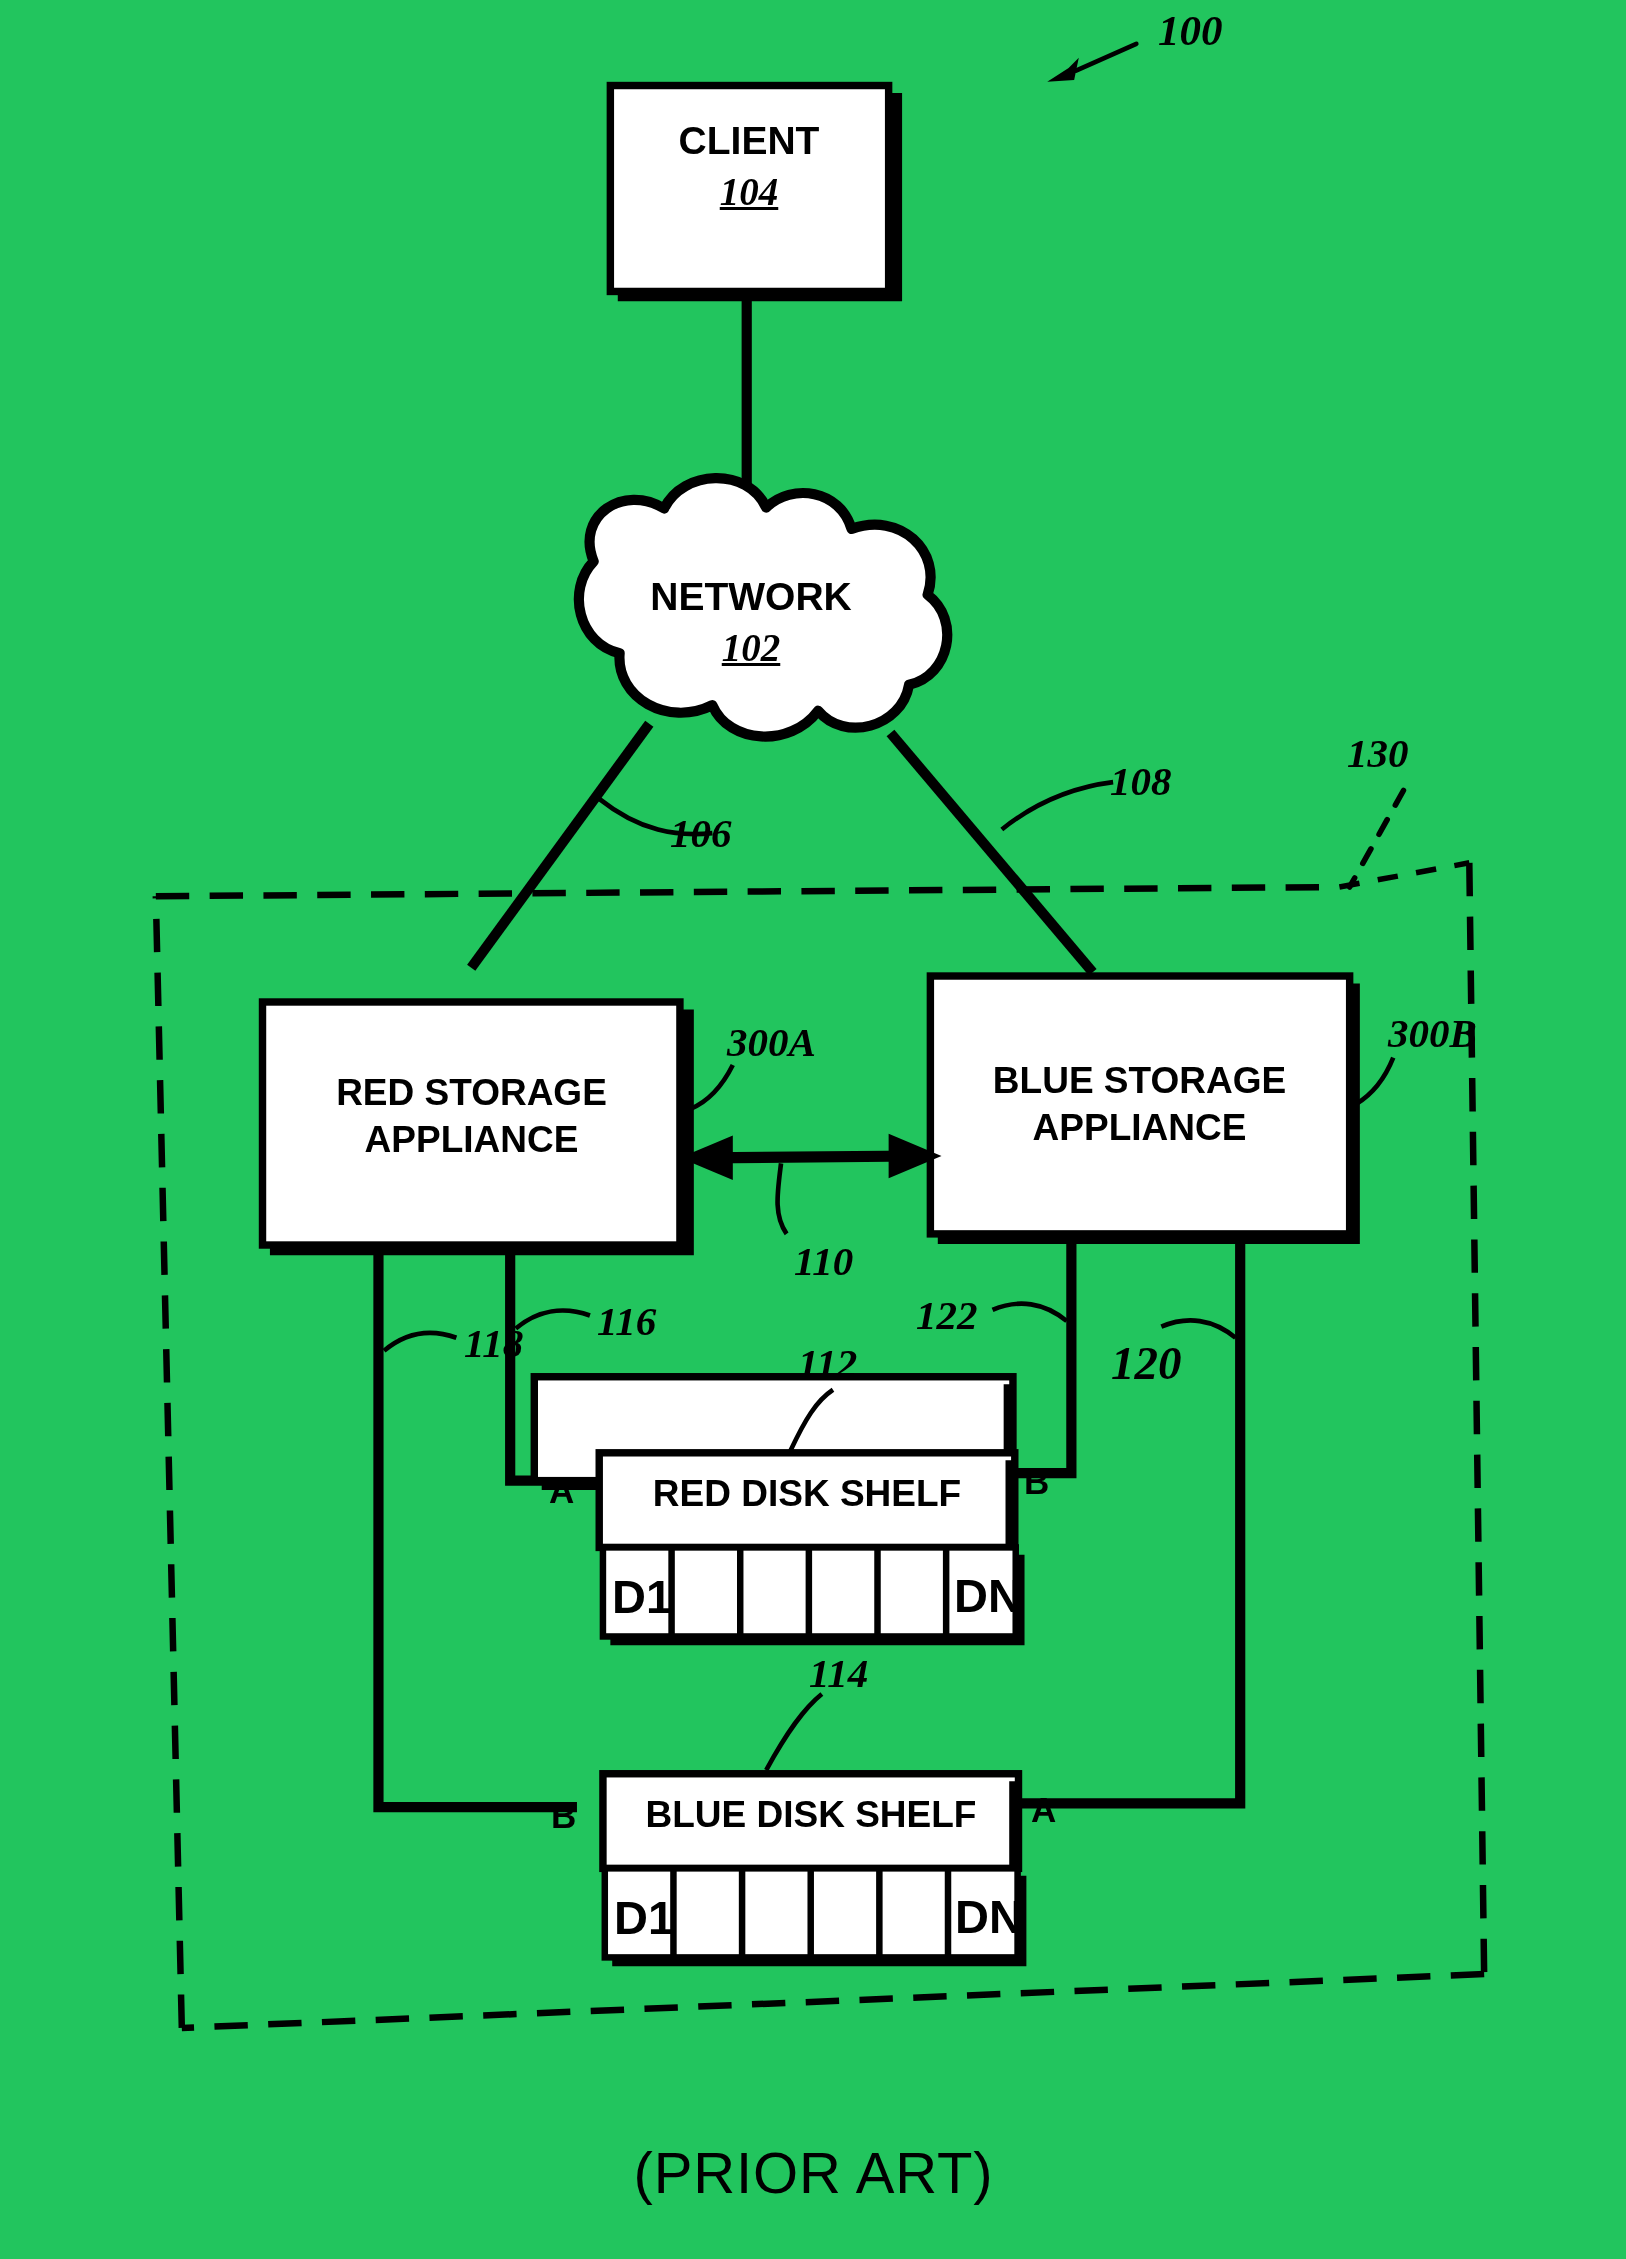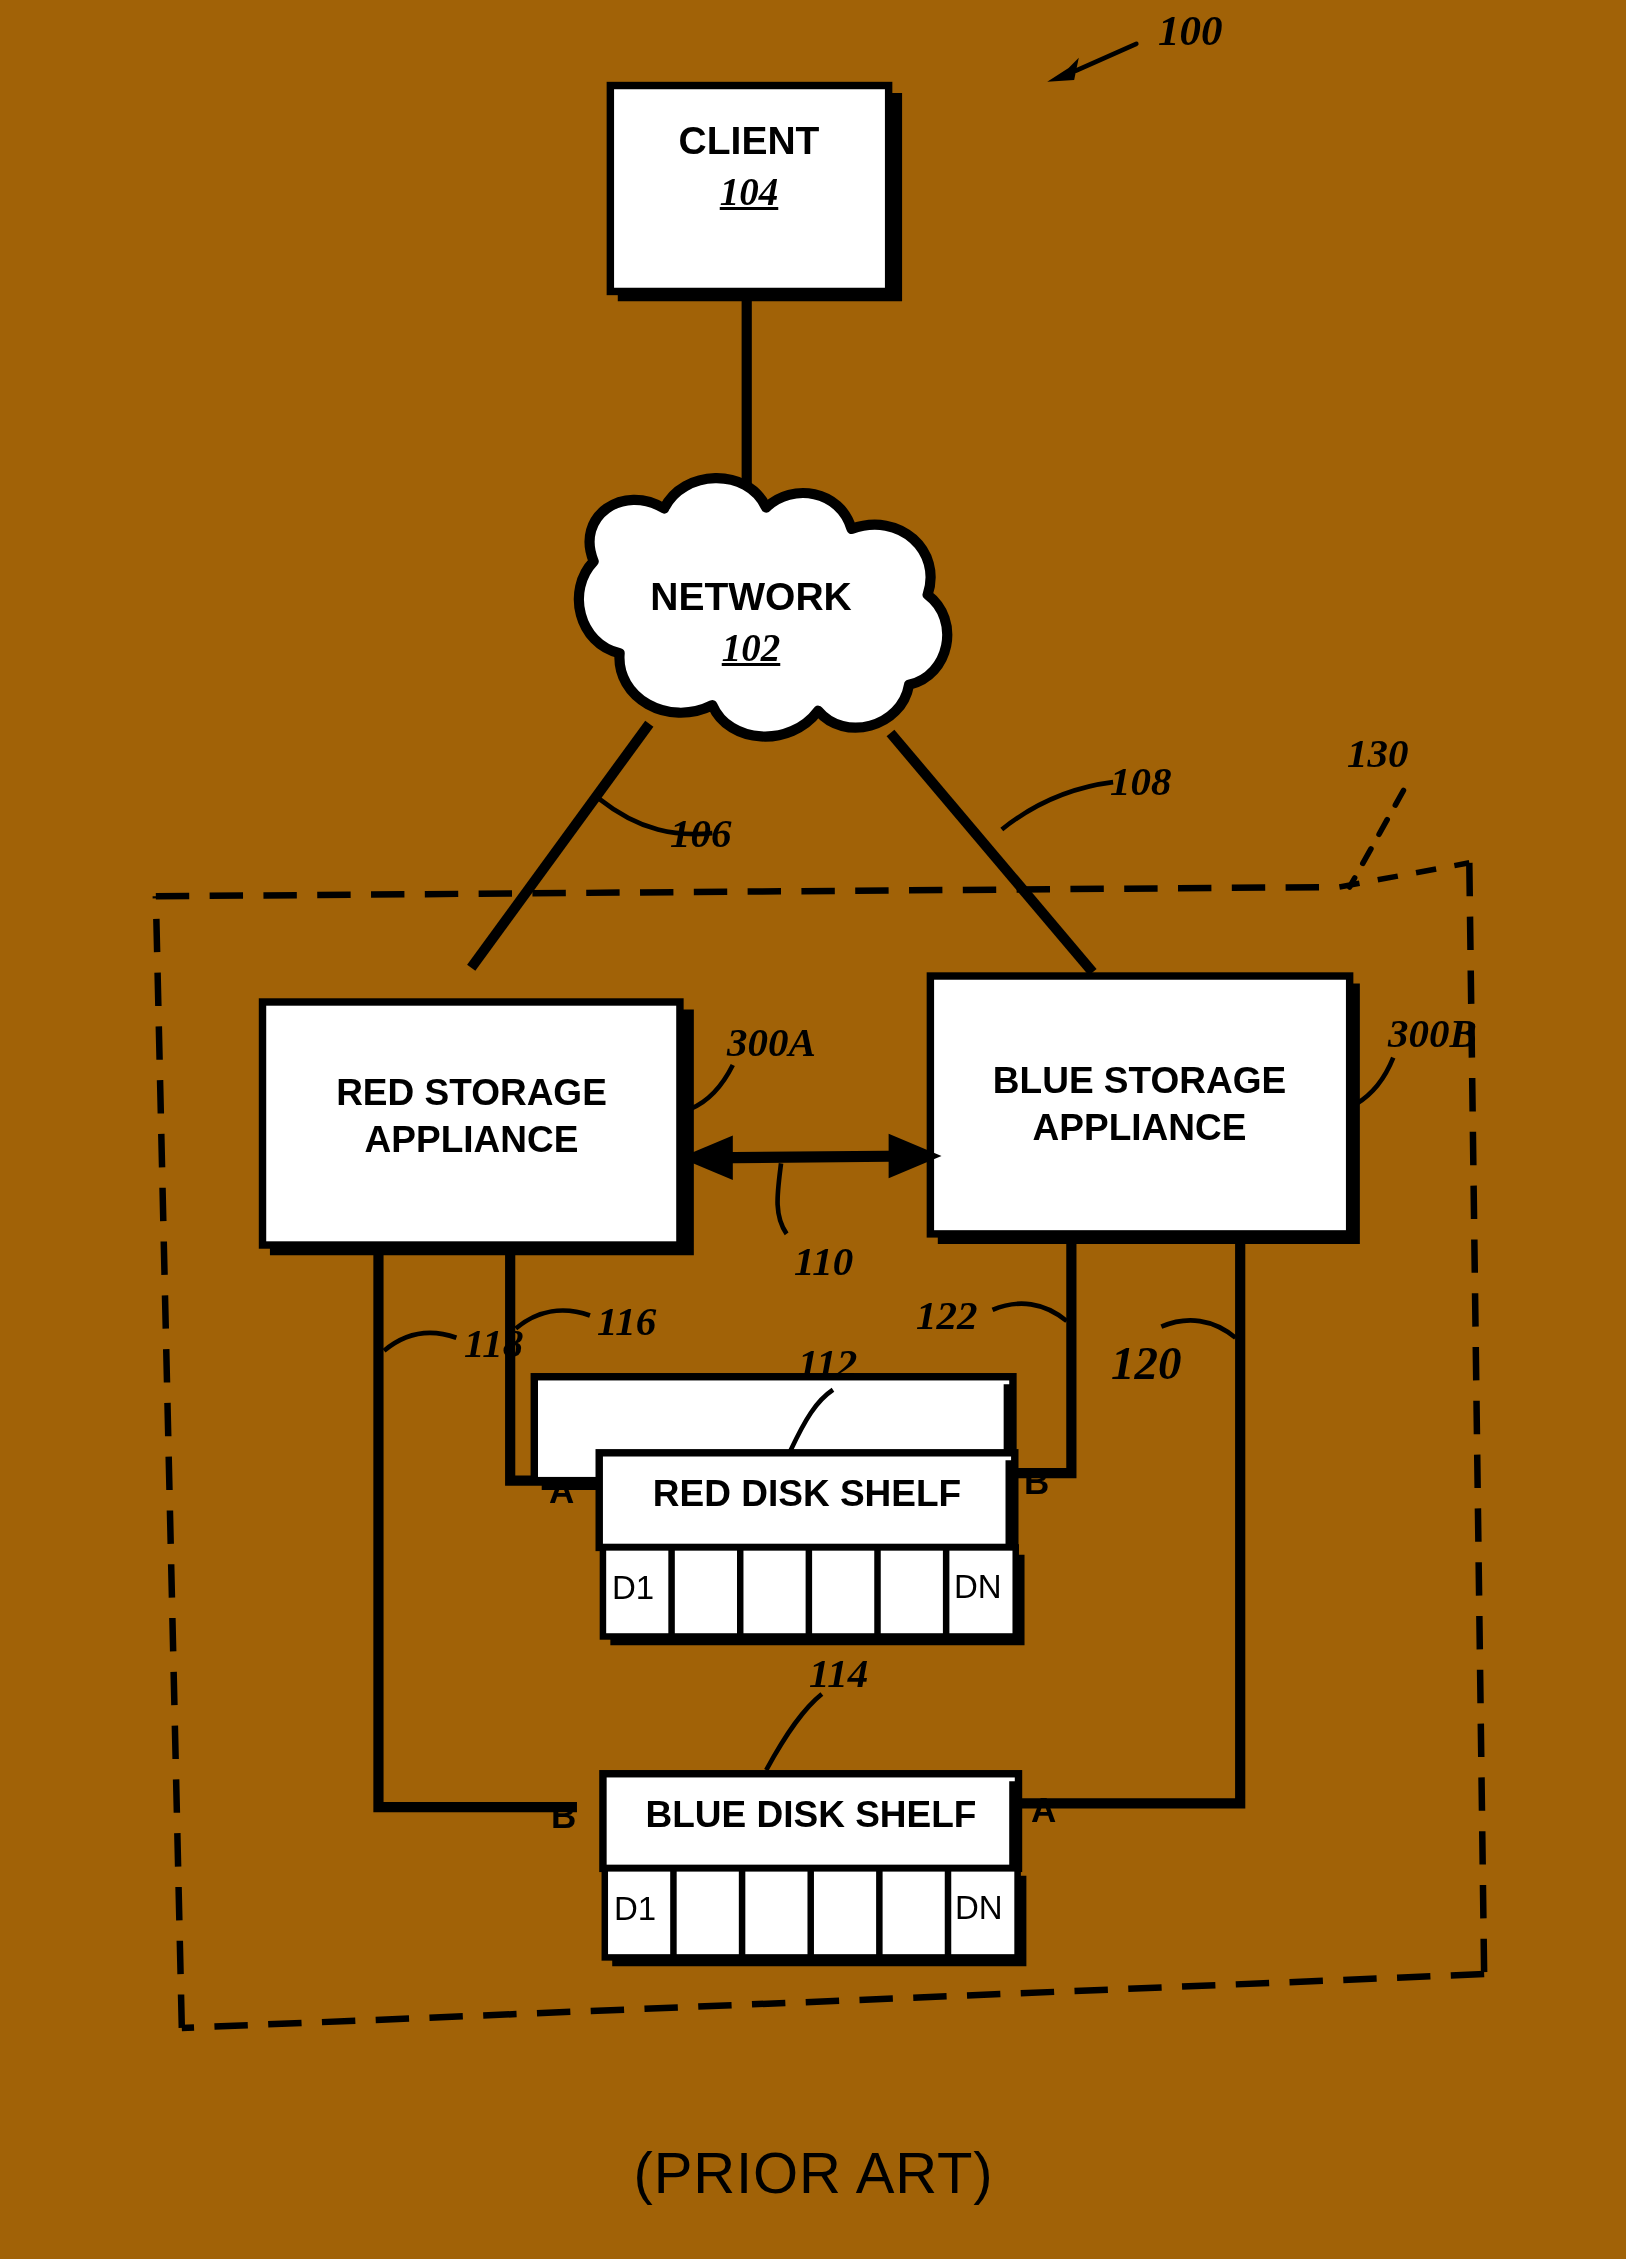--- a/index.html
+++ b/index.html
@@ -8,21 +8,21 @@
     background: #ffffff;
   }
   body {
     font-family: "Liberation Sans", sans-serif;
     color: #000000;
   }
   #page {
     position: relative;
     width: 1627px;
     height: 2260px;
-    background: #a16207;
+    background: #22c55e;
     overflow: hidden;
   }
   .svg-layer {
     position: absolute;
     top: 0;
     left: 0;
     width: 1627px;
     height: 2260px;
   }
   .ref-num {
@@ -49,22 +49,22 @@
   }
   .port {
     position: absolute;
     font-family: "Liberation Sans", sans-serif;
     font-weight: bold;
     font-size: 35px;
   }
   .disk-cell-label {
     position: absolute;
     font-family: "Liberation Sans", sans-serif;
-    font-weight: normal;
-    font-size: 33px;
+    font-weight: bold;
+    font-size: 47px;
     text-align: right;
   }
   .fig-caption {
     position: absolute;
     width: 100%;
     text-align: center;
     font-family: "Liberation Sans", sans-serif;
     font-weight: normal;
     letter-spacing: 0.9px;
   }

